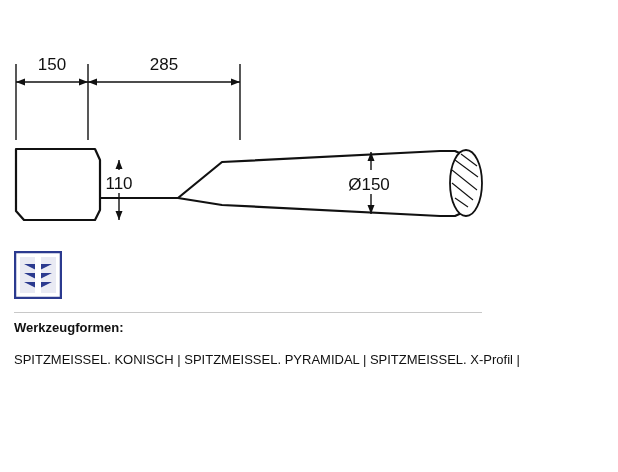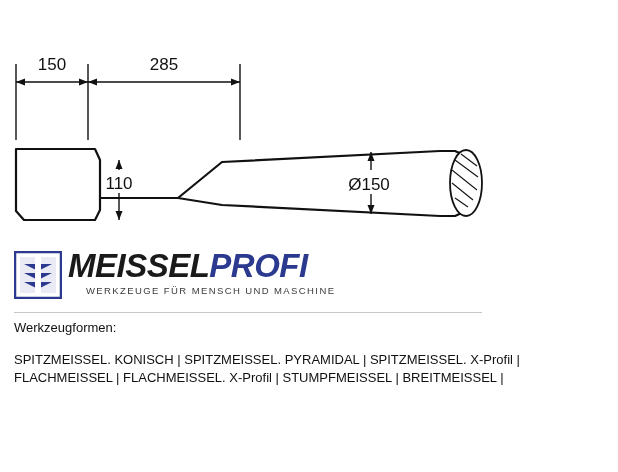--- a/index.html
+++ b/index.html
@@ -89,21 +89,21 @@
 
   
   #text-block {
     position: absolute;
     left: 14px;
     top: 272px;
     width: 540px;
   }
   .heading {
     font-size: 13px;
-    font-weight: normal;
+    font-weight: bold;
     color: #111111;
     margin: 0 0 16px 0;
     font-family: "Liberation Sans", sans-serif;
   }
   .body-line {
     font-size: 13px;
     line-height: 18px;
     color: #111111;
     font-family: Liberation Sans, sans-serif;
     white-space: nowrap;
@@ -189,25 +189,22 @@
     <svg class="logo-mark" viewBox="0 0 48 48">
       <rect x="1" y="1" width="46" height="46" fill="#ffffff" stroke="#2b3a8f" stroke-width="2.5"></rect>
       <rect x="6" y="6" width="36" height="36" fill="#e9eaf3"></rect>
       <g fill="#2b3a8f">
         <path d="M10 13 h28 l-14 7 z"></path>
         <path d="M10 22 h28 l-14 7 z"></path>
         <path d="M10 31 h28 l-14 7 z"></path>
       </g>
       <rect x="21" y="6" width="6" height="36" fill="#ffffff"></rect>
     </svg>
-    <div class="logo-wordmark"><span class="logo-word-1">MEISSEL</span><span class="logo-word-2">PROFI</span></div>
-    <div class="logo-tagline">WERKZEUGE FÜR MENSCH UND MASCHINE</div>
   </div>
 
   <div id="divider"></div>
 
   <div id="text-block">
     <p class="heading">Werkzeugformen:</p>
     <div class="body-line">SPITZMEISSEL. KONISCH | SPITZMEISSEL. PYRAMIDAL | SPITZMEISSEL. X-Profil |</div>
-    <div class="body-line">FLACHMEISSEL | FLACHMEISSEL. X-Profil | STUMPFMEISSEL | BREITMEISSEL |</div>
   </div>
 
 </div>
 
 </body></html>

